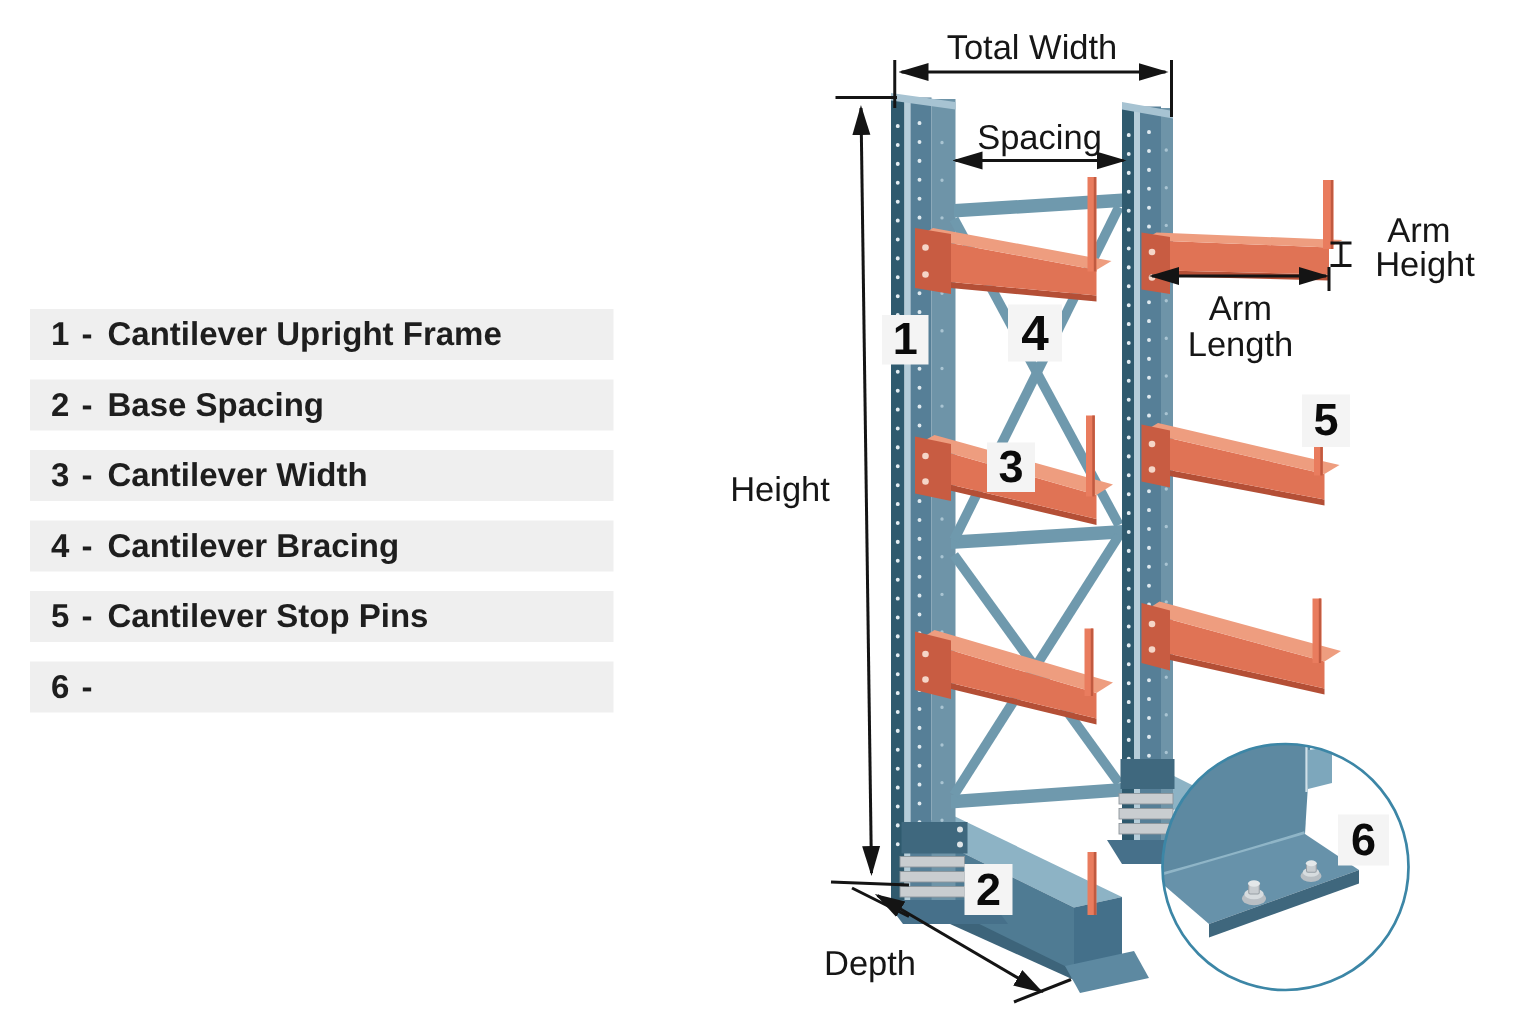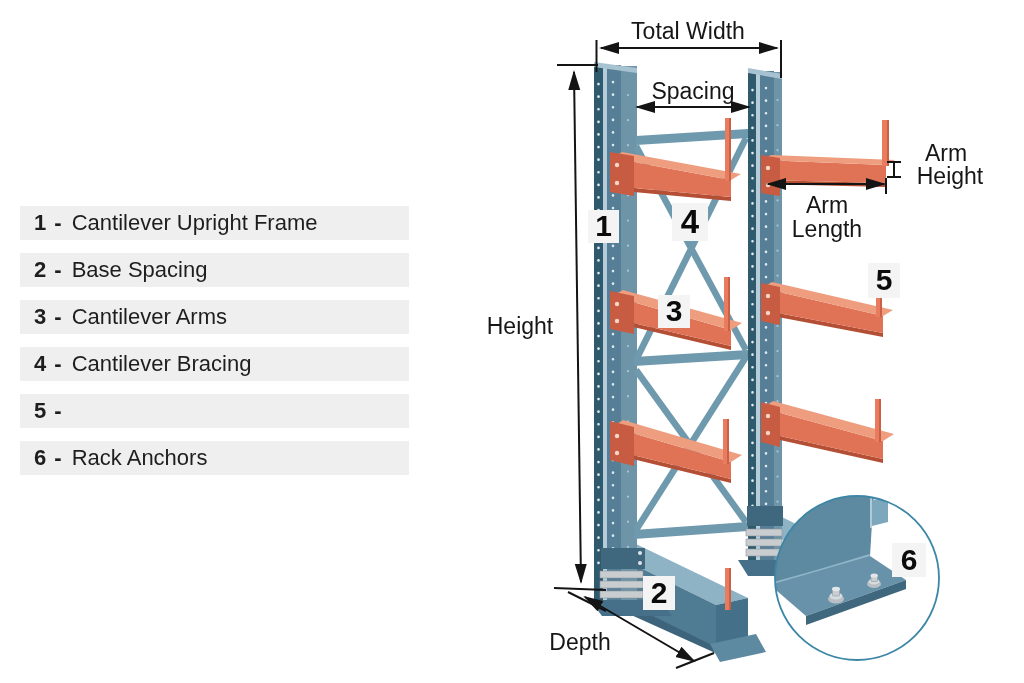--- a/index.html
+++ b/index.html
@@ -3,21 +3,21 @@
 <meta charset="utf-8">
 <style>
   html,body{margin:0;padding:0;background:#ffffff;}
   body{width:1024px;height:683px;position:relative;overflow:hidden;
        font-family:"Liberation Sans",sans-serif;}
   .legend{position:absolute;left:20px;top:206px;width:389px;}
   .legend-item{height:34px;margin-bottom:13px;background:#efefef;
        display:flex;align-items:center;padding-left:14px;box-sizing:border-box;
        font-size:22px;color:#1e1e1e;white-space:nowrap;}
   .legend-item .num{font-weight:700;margin-right:9px;letter-spacing:1px;}
-  .legend-item .lbl{font-weight:400;}
+  .legend-item .lbl{font-weight:700;}
   svg{position:absolute;left:0;top:0;}
   svg text{font-family:"Liberation Sans",sans-serif;fill:#161616;font-size:23px;}
   .dim-line{stroke:#141414;stroke-width:2;fill:none;}
   .dim-tick{stroke:#141414;stroke-width:2;fill:none;}
   .badge-box{fill:#f4f4f4;}
   .badge-num{font-weight:800;font-size:30px;fill:#0b0b0b;text-anchor:middle;}
   .dots-a{stroke:#e3edf2;stroke-width:2.6;stroke-dasharray:0.1 12.5;stroke-linecap:round;fill:none;}
   .dots-b{stroke:#dfeaf0;stroke-width:2.6;stroke-dasharray:0.1 12.5;stroke-linecap:round;fill:none;}
   .dots-c{stroke:#a9c4d2;stroke-width:2.2;stroke-dasharray:0.1 25;stroke-linecap:round;fill:none;}
   .brace{fill:#6f99ad;}
@@ -30,32 +30,32 @@
   <div class="legend-item">
     <span class="num">1 -</span>
     <span class="lbl">Cantilever Upright Frame</span>
   </div>
   <div class="legend-item">
     <span class="num">2 -</span>
     <span class="lbl">Base Spacing</span>
   </div>
   <div class="legend-item">
     <span class="num">3 -</span>
-    <span class="lbl">Cantilever Arms</span>
+    <span class="lbl">Cantilever Width</span>
   </div>
   <div class="legend-item">
     <span class="num">4 -</span>
     <span class="lbl">Cantilever Bracing</span>
   </div>
   <div class="legend-item">
     <span class="num">5 -</span>
+    <span class="lbl">Cantilever Stop Pins</span>
   </div>
   <div class="legend-item">
     <span class="num">6 -</span>
-    <span class="lbl">Rack Anchors</span>
   </div>
 </div>
 
 <svg width="1024" height="683" viewBox="0 0 1024 683">
   <defs>
     <marker id="ah" viewBox="0 0 20 14" markerWidth="20" markerHeight="14" refX="18" refY="7" orient="auto-start-reverse" markerUnits="userSpaceOnUse">
       <path d="M0,1 L20,7 L0,13 Z" fill="#141414"></path>
     </marker>
     <clipPath id="circleClip">
         <circle cx="857" cy="578" r="82"></circle>

